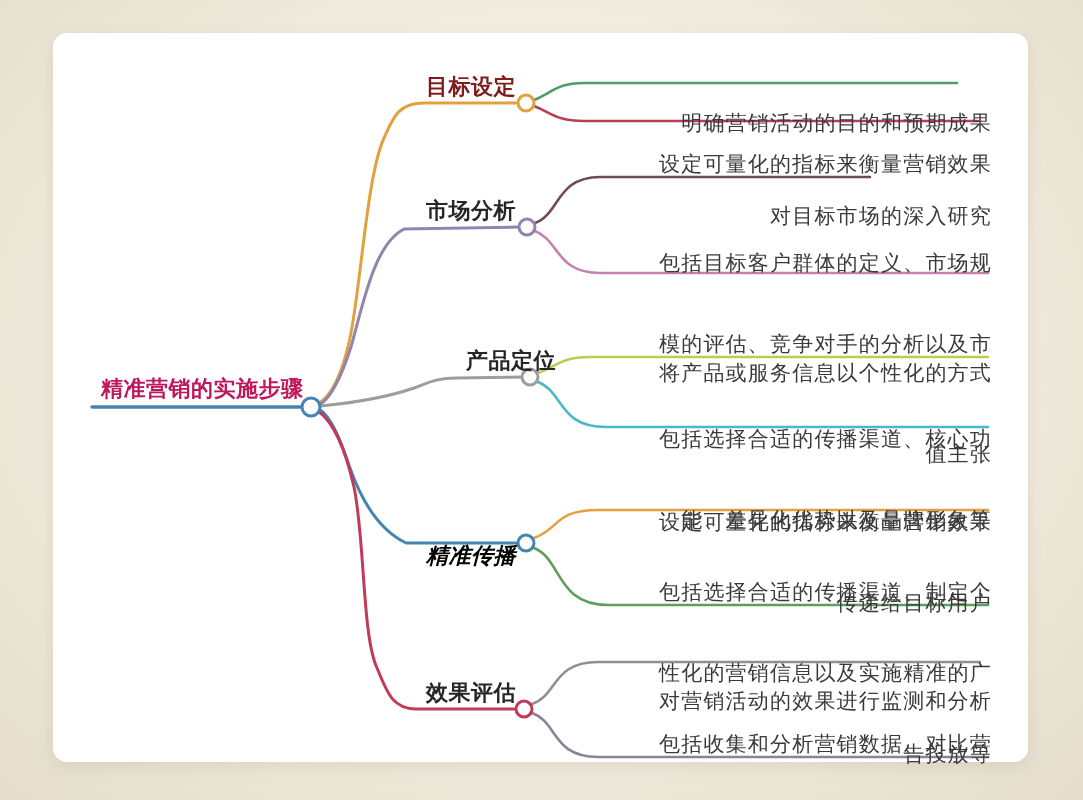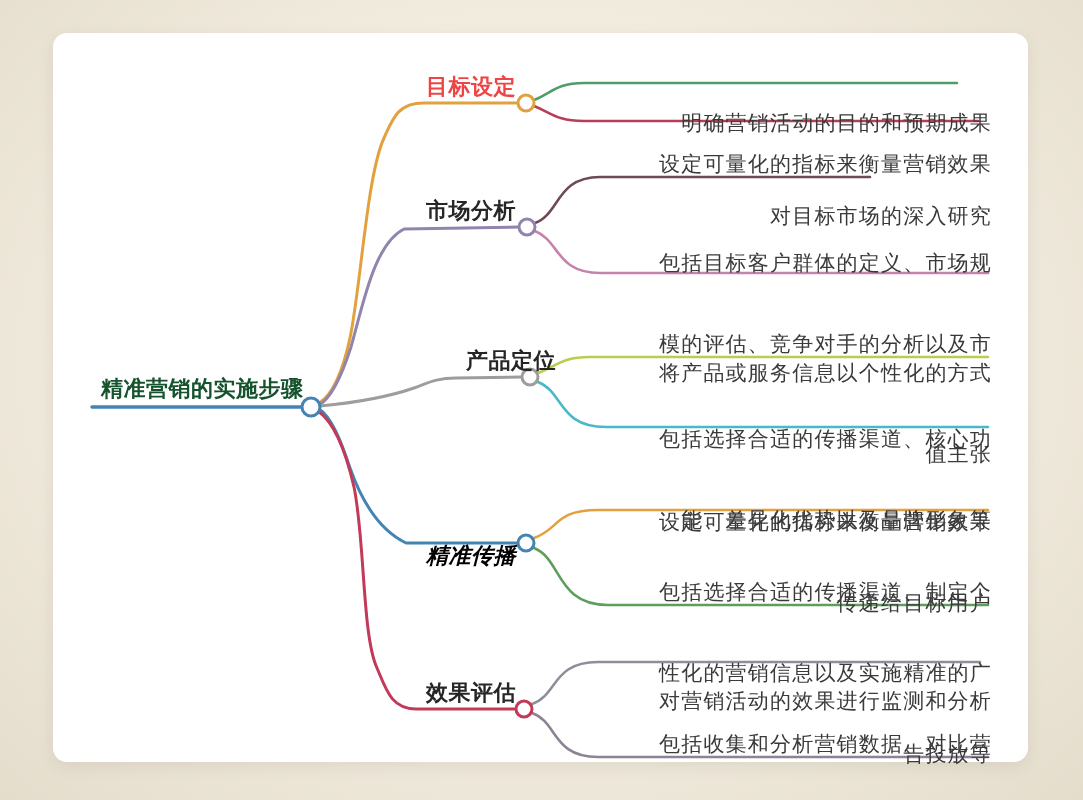--- a/index.html
+++ b/index.html
@@ -69,23 +69,23 @@
     <path class="wire leafwire" d="M 532 713 C 558 722 552 757 598 757 L 988 757" stroke="#8d8394"></path>
 
     <circle class="node" cx="311" cy="407" r="9" stroke="#4484b2"></circle>
     <circle class="node" cx="526" cy="103" r="8" stroke="#e2a13f"></circle>
     <circle class="node" cx="527" cy="227" r="8" stroke="#9184ad"></circle>
     <circle class="node" cx="530" cy="377" r="8" stroke="#9d9d9d"></circle>
     <circle class="node" cx="526" cy="543" r="8" stroke="#4484b2"></circle>
     <circle class="node" cx="524" cy="709" r="8" stroke="#c23a57"></circle>
   </svg>
 
-  <div class="txt root-label" style="color: #14532d;">精准营销的实施步骤</div>
+  <div class="txt root-label" style="color: #be185d;">精准营销的实施步骤</div>
 
-  <div class="txt branch-label" style="top: 73px; color: #ef4444; text-align: center;">目标设定</div>
+  <div class="txt branch-label" style="top: 73px; color: #7f1d1d; text-align: center;">目标设定</div>
   <div class="txt branch-label" style="top: 197px; color: rgb(38, 38, 38);">市场分析</div>
   <div class="txt branch-label" style="top: 347px; color: rgb(38, 38, 38); margin-left: 40px;">产品定位</div>
   <div class="txt branch-label" style="top: 542px; color: #000000; font-style: italic;">精准传播</div>
   <div class="txt branch-label" style="top: 679px; color: rgb(38, 38, 38);">效果评估</div>
 
   <div class="txt leaf-block" style="top:55px">
     <div class="leaf-line">明确营销活动的目的和预期成果</div>
   </div>
   <div class="txt leaf-block" style="top:96px">
     <div class="leaf-line">设定可量化的指标来衡量营销效果</div>

